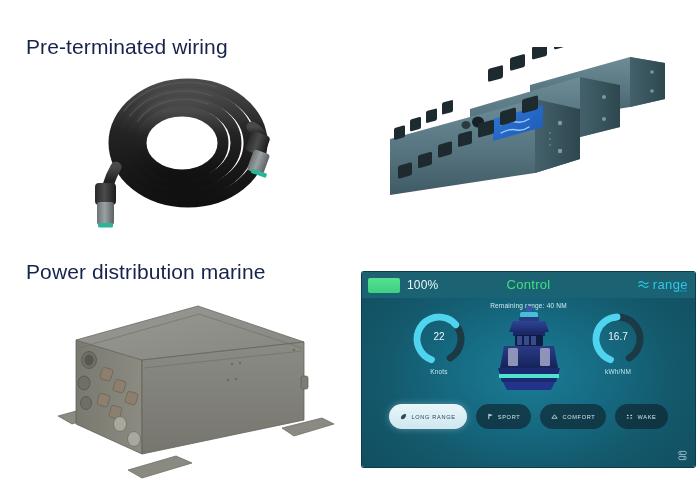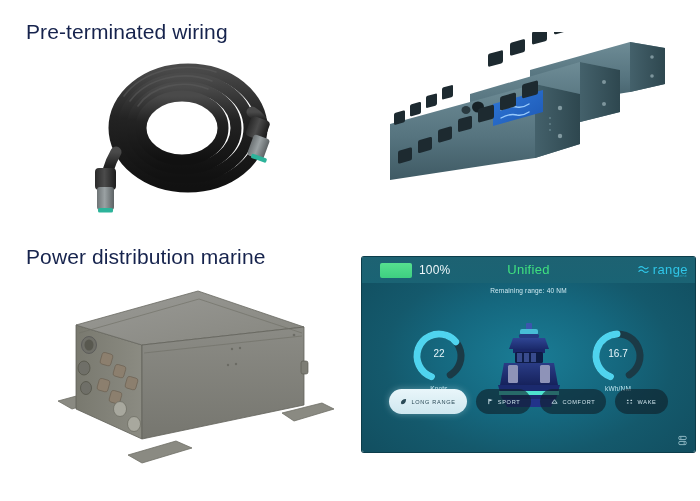--- a/index.html
+++ b/index.html
@@ -5,21 +5,21 @@
 <style>
   * { box-sizing: border-box; margin: 0; padding: 0; }
   html, body {
     width: 700px; height: 501px;
     background: #ffffff;
     font-family: "Liberation Sans", sans-serif;
     overflow: hidden;
   }
   .page { position: relative; width: 700px; height: 501px; background:#fff; }
 
-  .quad { position: absolute; }
+  .quad { position: absolute; margin-top: 15px; }
   .q-title {
     font-size: 21px;
     font-weight: 400;
     color: #16234d;
     letter-spacing: 0.1px;
     white-space: nowrap;
   }
 
   
   #q1 { left: 26px;  top: 20px;  width: 330px; height: 220px; }
@@ -48,21 +48,21 @@
     width: 333px; height: 195px;
     border-radius: 2px;
     background:
       radial-gradient(ellipse 70% 80% at 50% 52%, #1a7d96 0%, #15687f 38%, #14596c 62%, #114c5d 100%);
     overflow: hidden;
     box-shadow: 0 0 0 1px #0c3d4b;
   }
   .screen-top {
     position: absolute; left: 0; top: 0; width: 100%; height: 26px;
     background: linear-gradient(180deg, #1d6272 0%, #1a6374 100%);
-    display: flex; align-items: center; padding-left: 12px;
+    display: flex; align-items: center;
   }
   .batt {
     margin-left: 6px;
     width: 32px; height: 15px;
     border-radius: 2px;
     background: linear-gradient(180deg,#56e08f 0%, #3ecf81 100%);
     flex: none;
   }
   .batt-pct {
     margin-left: 7px;
@@ -82,21 +82,21 @@
   .brand-sub {
     position:absolute; right: 8px; top: 17px;
     color:#2aa8c4; font-size: 3.6px; letter-spacing:.3px;
   }
   .range-line {
     position: absolute; left: 0; right: 0; top: 30px;
     text-align: center;
     color: #cfeaf2; font-size: 6.5px; letter-spacing: .2px;
   }
 
-  .mid { position:absolute; left:0; right:0; top: 64px; height: 92px; padding-left: 21px; }
+  .mid { position:absolute; left:0; right:0; top: 32px; height: 92px; padding-left: 21px; }
   .gauge { position:absolute; width: 58px; height: 58px; }
   .gauge.left  { left: 48px;  top: 6px; }
   .gauge.right { right: 48px; top: 6px; }
   .gauge svg { display:block; }
   .g-val {
     position:absolute; left:0; right:0; top: 21px;
     text-align:center; color:#e8f6fb; font-size: 10px;
   }
   .g-unit {
     position:absolute; left:-12px; right:-12px; top: 58px;
@@ -344,21 +344,21 @@
     </div>
   </div>
 
   <div class="quad" id="q4">
 
     <div class="screen">
 
       <div class="screen-top">
         <div class="batt"></div>
         <div class="batt-pct">100%</div>
-        <div class="drive-state">Unified</div>
+        <div class="drive-state">Control</div>
         <div class="brand">
           <svg class="brand-mark" viewBox="0 0 12 12">
             <path d="M1 4 q2.5 -2.4 5 0 t5 0" fill="none" stroke="#2fc6e8" stroke-width="1.3" stroke-linecap="round"></path>
             <path d="M1 8 q2.5 -2.4 5 0 t5 0" fill="none" stroke="#2fc6e8" stroke-width="1.3" stroke-linecap="round"></path>
           </svg>
           <span class="brand-text">range</span>
         </div>
         <div class="brand-sub">marine</div>
       </div>
 

